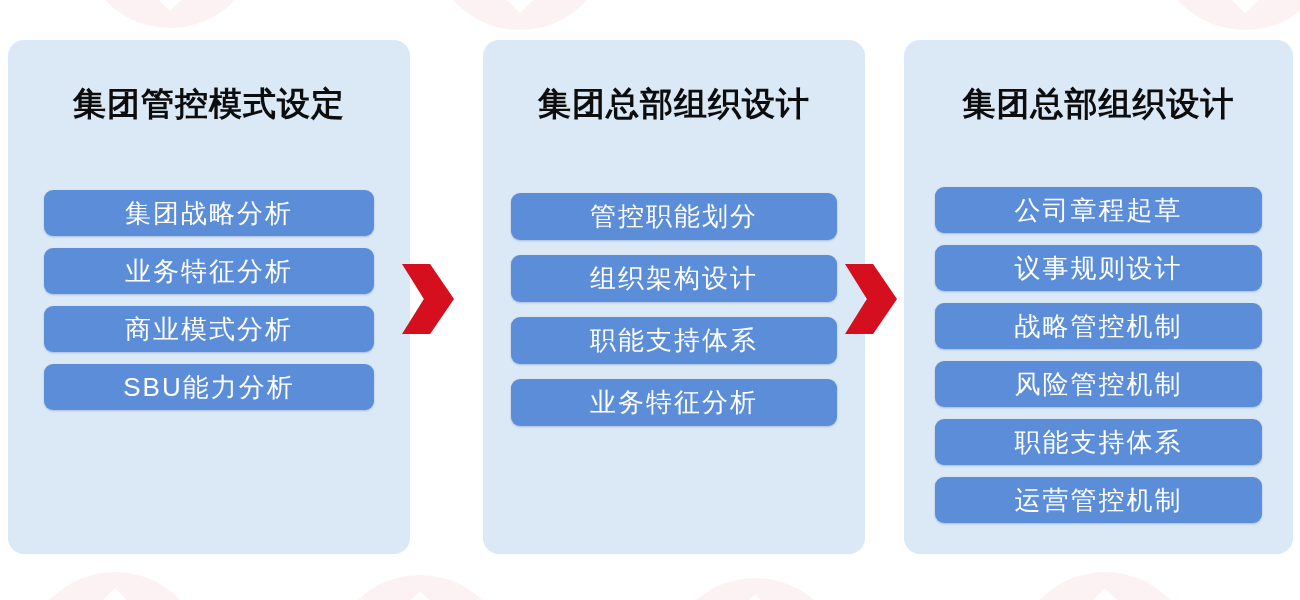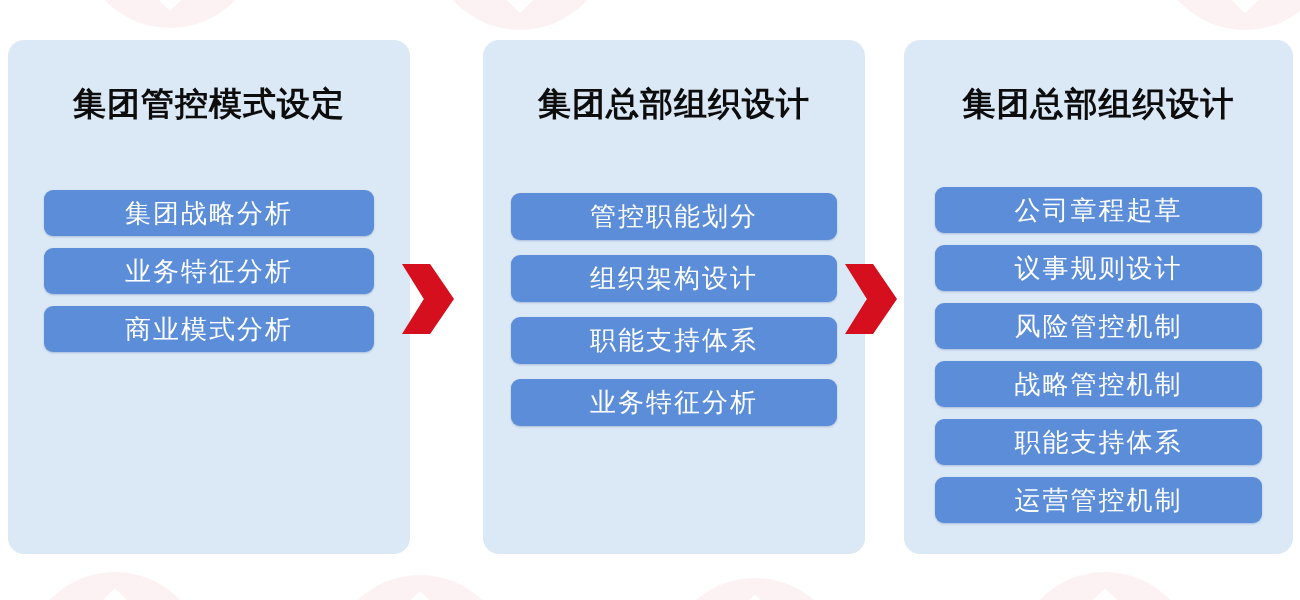--- a/index.html
+++ b/index.html
@@ -85,20 +85,21 @@
     <div class="wm-mini" style="left:1135px;top:95px;"></div>
     <div class="wm-mini" style="left:1035px;top:395px;"></div>
   </div>
 
   <section class="panel panel-1">
     <h2 class="panel-title">集团管控模式设定</h2>
     <div class="items">
         <div class="pill">集团战略分析</div>
         <div class="pill">业务特征分析</div>
         <div class="pill">商业模式分析</div>
+        <div class="pill">SBU能力分析</div>
       </div>
   </section>
 
   <div class="arrow arrow-1"></div>
 
   <section class="panel panel-2">
     <h2 class="panel-title">集团总部组织设计</h2>
     <div class="items">
         <div class="pill">管控职能划分</div>
         <div class="pill">组织架构设计</div>
@@ -107,20 +108,20 @@
       </div>
   </section>
 
   <div class="arrow arrow-2"></div>
 
   <section class="panel panel-3">
     <h2 class="panel-title">集团总部组织设计</h2>
     <div class="items">
         <div class="pill">公司章程起草</div>
         <div class="pill">议事规则设计</div>
+        <div class="pill">战略管控机制</div>
         <div class="pill">风险管控机制</div>
-        <div class="pill">战略管控机制</div>
         <div class="pill">职能支持体系</div>
         <div class="pill">运营管控机制</div>
       </div>
   </section>
 
 </div>
 
 </body></html>

